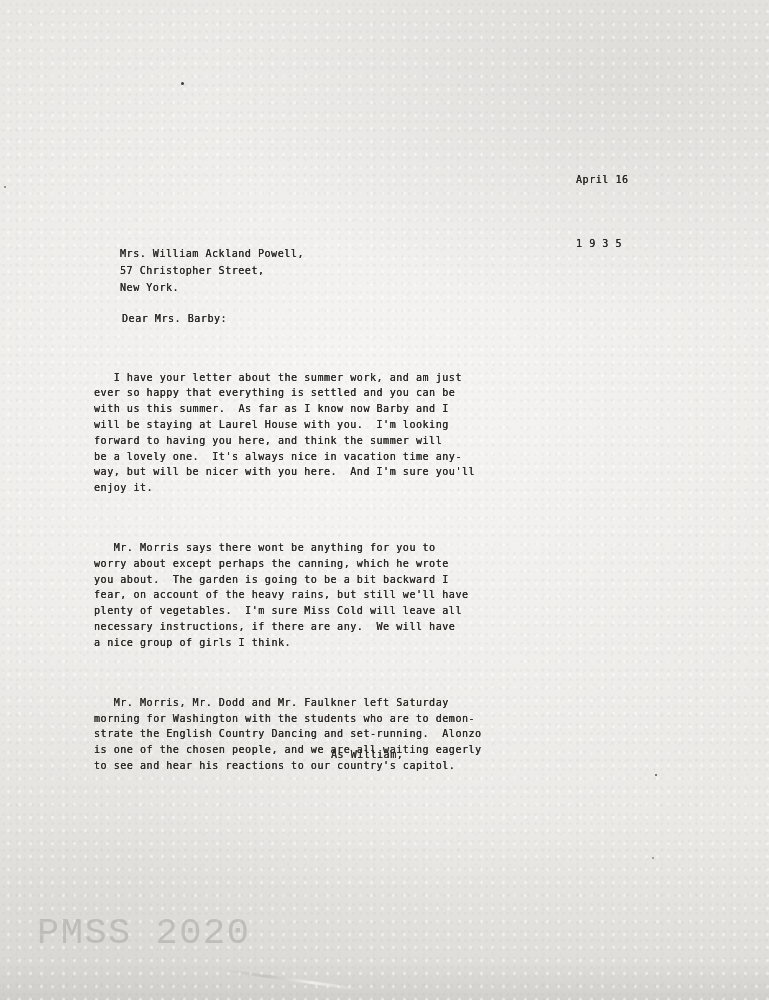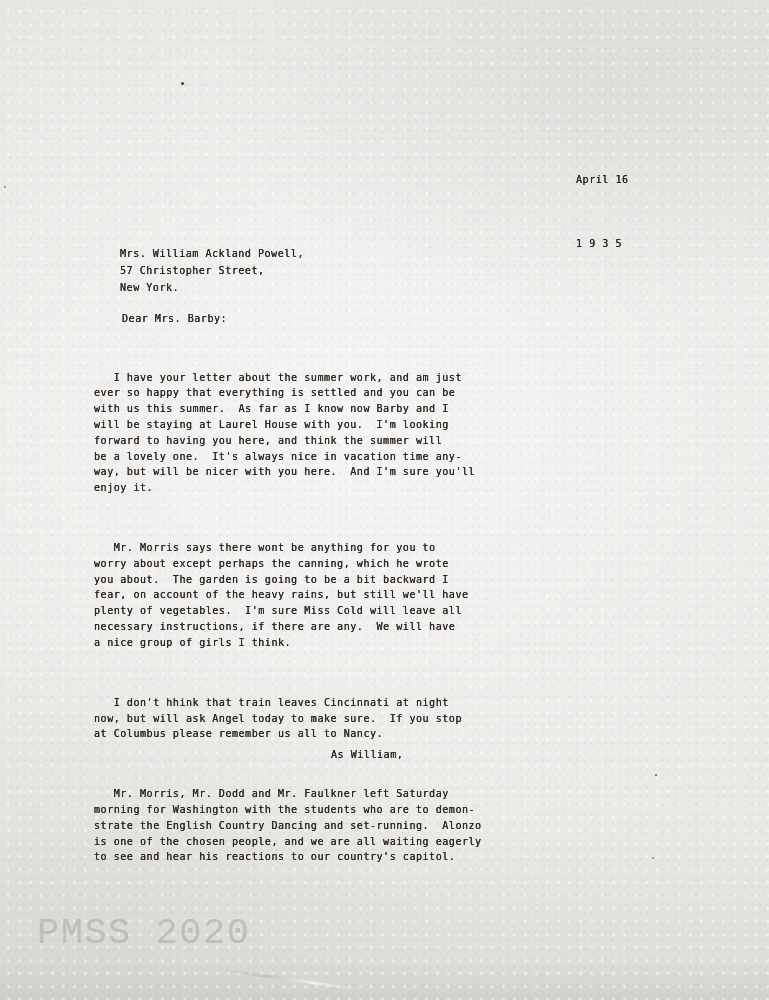--- a/index.html
+++ b/index.html
@@ -116,23 +116,20 @@
 be a lovely one.  It's always nice in vacation time any-
 way, but will be nicer with you here.  And I'm sure you'll
 enjoy it.</div>
     <div class="para">   Mr. Morris says there wont be anything for you to
 worry about except perhaps the canning, which he wrote
 you about.  The garden is going to be a bit backward I
 fear, on account of the heavy rains, but still we'll have
 plenty of vegetables.  I'm sure Miss Cold will leave all
 necessary instructions, if there are any.  We will have
 a nice group of girls I think.</div>
-    <div class="para">   I don't hhink that train leaves Cincinnati at night
-now, but will ask Angel today to make sure.  If you stop
-at Columbus please remember us all to Nancy.</div>
     <div class="para">   Mr. Morris, Mr. Dodd and Mr. Faulkner left Saturday
 morning for Washington with the students who are to demon-
 strate the English Country Dancing and set-running.  Alonzo
 is one of the chosen people, and we are all waiting eagerly
 to see and hear his reactions to our country's capitol.</div>
   </div>
 
   <div class="typed closing">As William,</div>
 
   <div class="watermark">PMSS 2020</div>

